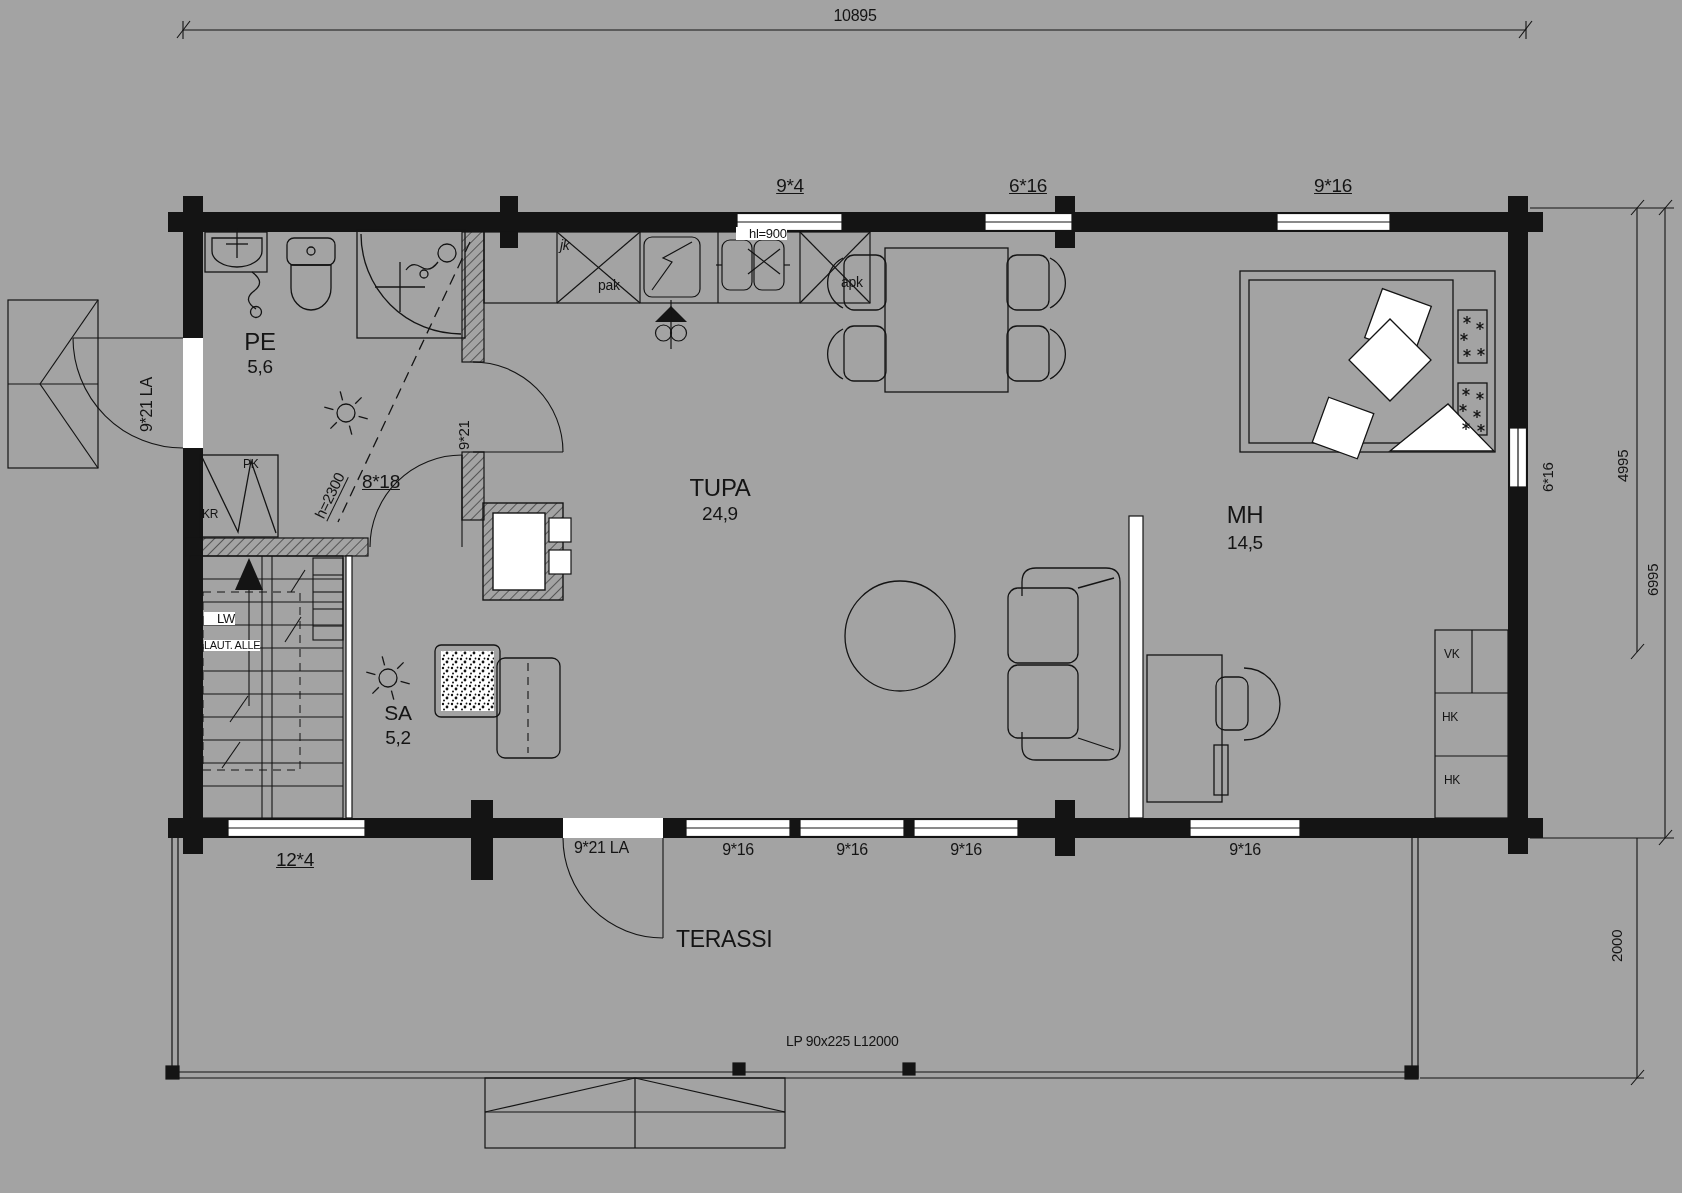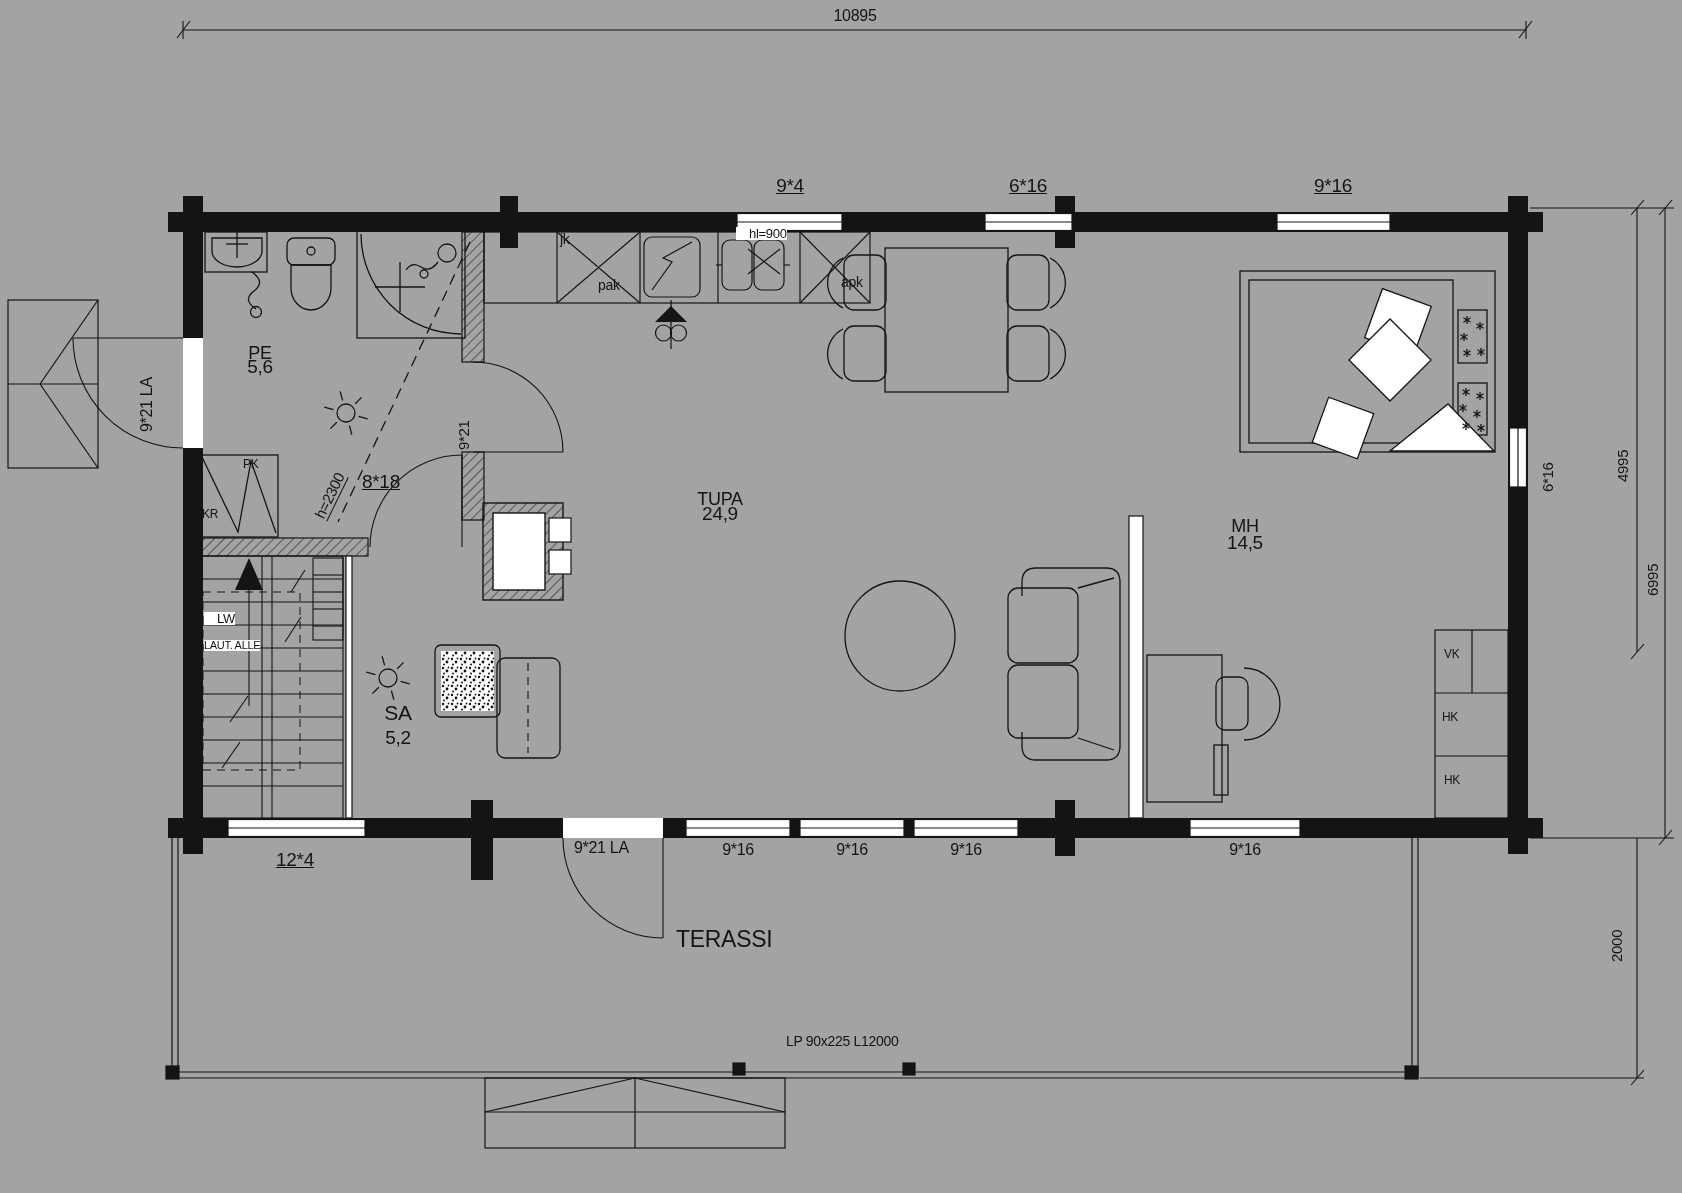--- a/index.html
+++ b/index.html
@@ -4,21 +4,21 @@
 <style>
   html,body{margin:0;padding:0;background:#fff;}
   #plan{position:relative;width:1682px;height:1193px;background:#a3a3a3;overflow:hidden;
         font-family:"Liberation Sans",sans-serif;color:#141414;}
   #plan svg{position:absolute;left:0;top:0;}
   .lbl{position:absolute;white-space:nowrap;letter-spacing:-0.3px;color:#141414;line-height:1;}
   .c{text-align:center;}
   .rot{transform:rotate(-90deg);transform-origin:0 0;}
   .fs11{font-size:11px;} .fs12{font-size:12px;} .fs13{font-size:13px;padding-left:13px;} .fs14{font-size:14px;}
   .fs15{font-size:15px;} .fs16{font-size:16px;} .fs17{font-size:19px;text-decoration:underline;} .fs19{font-size:19px;}
-  .fs21{font-size:21px;} .fs22{font-size:18px;margin-top:14px;} .fs23{font-size:23px;}
+  .fs21{font-size:21px;} .fs22{font-size:24px;} .fs23{font-size:23px;}
   .ul{border-bottom:1.5px solid #141414;padding-bottom:1px;}
 </style>
 </head>
 <body>
 
 <div id="plan">
 
 <svg width="1682" height="1193" viewBox="0 0 1682 1193">
   <defs>
     <pattern id="hatch" width="7" height="7" patternUnits="userSpaceOnUse" patternTransform="rotate(45)">
@@ -324,21 +324,21 @@
 
 <div class="lbl fs17 c" style="left:740px;top:176px;width:100px;">9*4</div>
 <div class="lbl fs17 c" style="left:978px;top:176px;width:100px;">6*16</div>
 <div class="lbl fs17 c" style="left:1283px;top:176px;width:100px;">9*16</div>
 
 <div class="lbl fs16 rot" style="left:139px;top:432px;">9*21 LA</div>
 
 <div class="lbl fs22 c" style="left:230px;top:330px;width:60px;">PE</div>
 <div class="lbl fs19 c" style="left:230px;top:357px;width:60px;">5,6</div>
 
-<div class="lbl fs14" style="left:560px;top:232px;">jk</div>
+<div class="lbl fs14" style="left:560px;top:238px;font-style:italic;">jk</div>
 <div class="lbl fs14" style="left:598px;top:278px;">pak</div>
 <div class="lbl fs13" style="left:736px;top:227px;background:#fff;">hl=900</div>
 <div class="lbl fs14" style="left:828px;top:275px;margin-left:13px;">apk</div>
 
 <div class="lbl fs22 c" style="left:660px;top:476px;width:120px;">TUPA</div>
 <div class="lbl fs19 c" style="left:660px;top:504px;width:120px;">24,9</div>
 
 <div class="lbl fs22 c" style="left:1200px;top:503px;width:90px;">MH</div>
 <div class="lbl fs19 c" style="left:1200px;top:533px;width:90px;">14,5</div>
 

